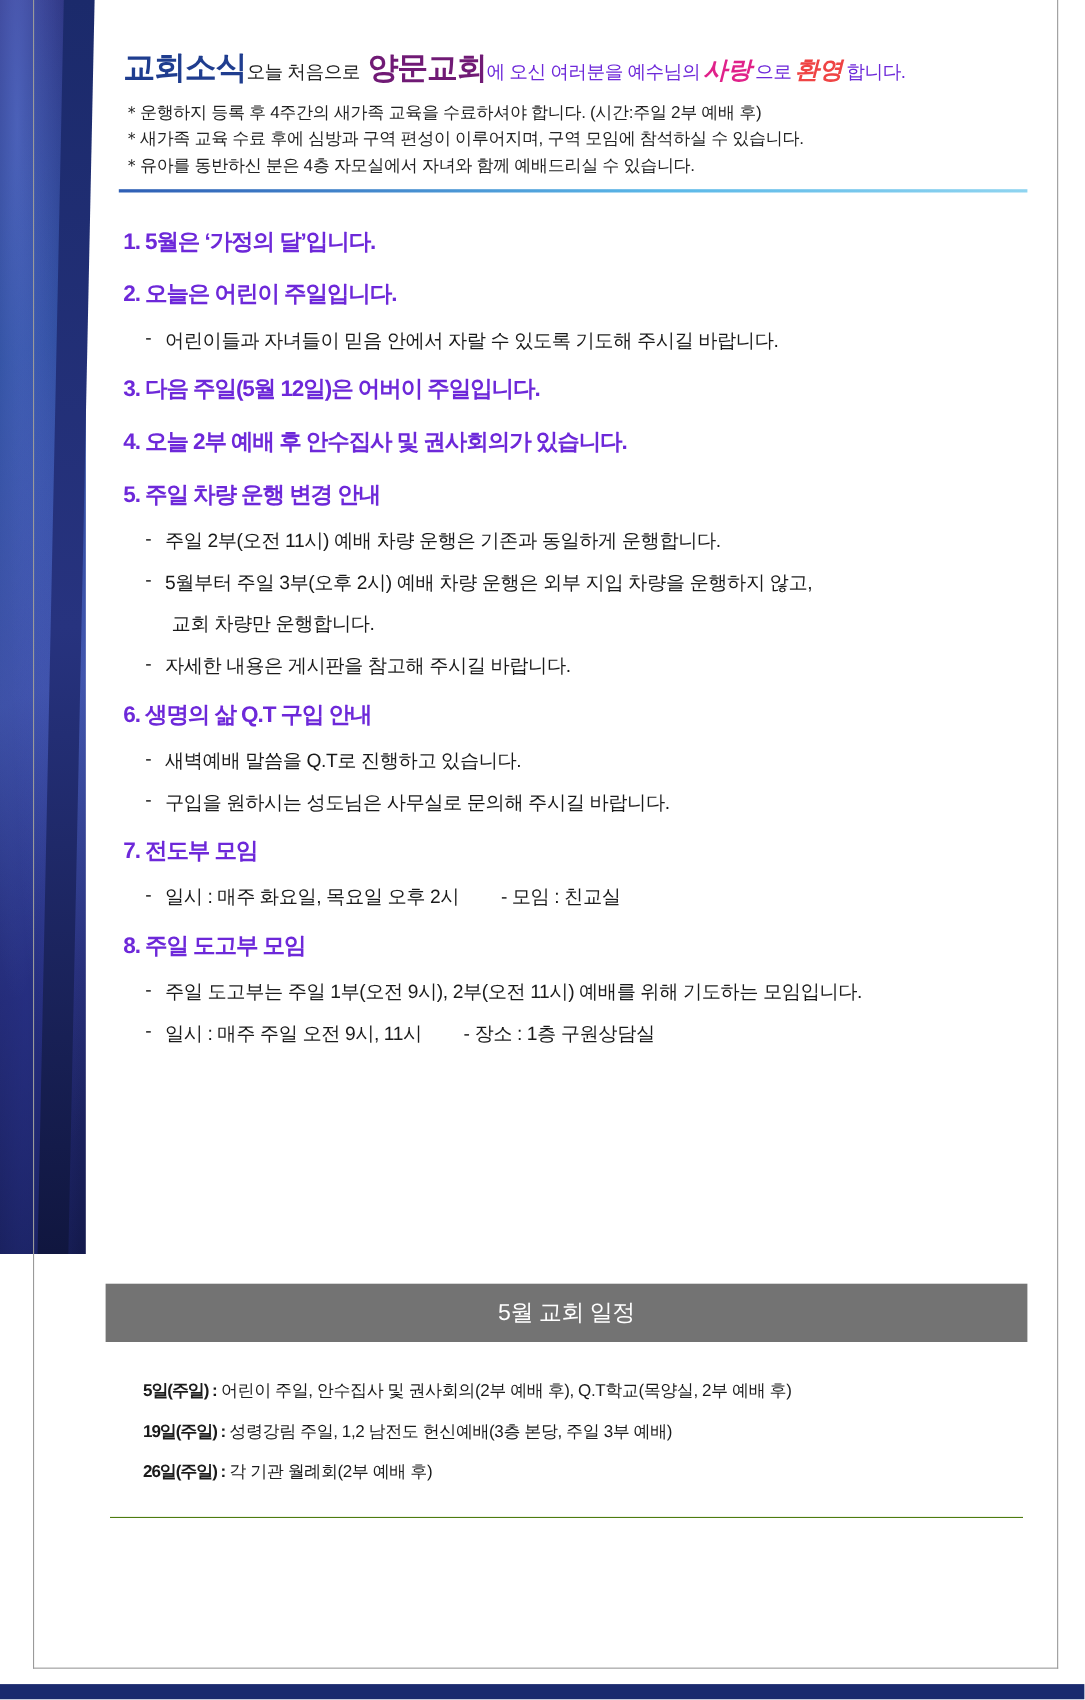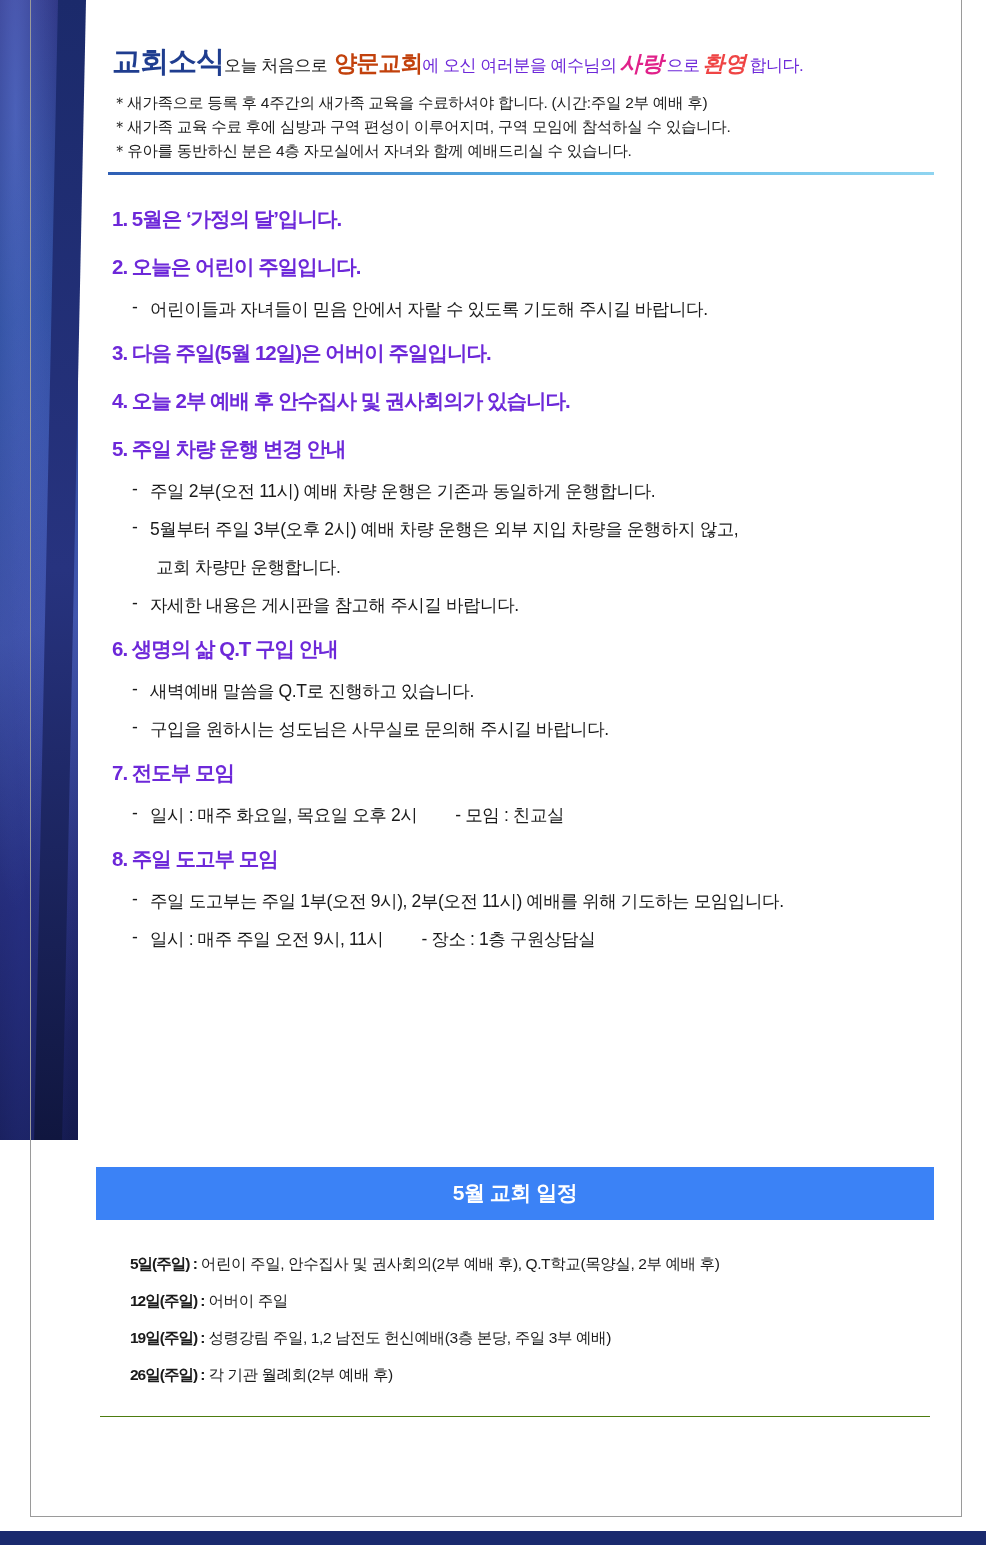--- a/index.html
+++ b/index.html
@@ -81,23 +81,23 @@
     font-weight: bold;
     color: #1f3d8f;
     letter-spacing: -1px;
   }
   .h-plain {
     font-size: 17px;
     color: #222;
     letter-spacing: -0.5px;
   }
   .h-church {
-    font-size: 23px;
-    font-weight: bold;
-    color: #c2410c;
+    font-size: 28px;
+    font-weight: bold;
+    color: #701a75;
     margin-left: 7px;
     letter-spacing: -1px;
   }
   .h-plain2 {
     font-size: 17px;
     color: #6d28d9;
     letter-spacing: -0.5px;
   }
   .h-love {
     font-size: 22px;
@@ -169,24 +169,24 @@
   .notice-sub .gap { display: inline-block; width: 38px; }
 
   
   .schedule {
     position: absolute;
     left: 96px;
     top: 1167px;
     width: 838px;
   }
   .schedule-title {
-    background: #3b82f6;
+    background: #737373;
     color: #ffffff;
     font-size: 21px;
-    font-weight: bold;
+    font-weight: normal;
     letter-spacing: -0.5px;
     text-align: center;
     padding: 12px 0 13px 0;
   }
   .schedule-rows {
     padding: 26px 0 22px 0;
     border-bottom: 1px solid #4d7c0f;
     margin: 0 4px;
   }
   .sched-row {
@@ -213,21 +213,21 @@
     <span class="h-news">교회소식</span>
     <span class="h-plain">오늘 처음으로</span>
     <span class="h-church">양문교회</span>
     <span class="h-plain2">에 오신 여러분을 예수님의</span>
     <span class="h-love">사랑</span>
     <span class="h-plain2">으로</span>
     <span class="h-welcome">환영</span>
     <span class="h-plain2">합니다.</span>
   </div>
   <div class="header-notes">
-    <div class="header-note">＊새가족으로 등록 후 4주간의 새가족 교육을 수료하셔야 합니다. (시간:주일 2부 예배 후)</div>
+    <div class="header-note">＊운행하지 등록 후 4주간의 새가족 교육을 수료하셔야 합니다. (시간:주일 2부 예배 후)</div>
     <div class="header-note">＊새가족 교육 수료 후에 심방과 구역 편성이 이루어지며, 구역 모임에 참석하실 수 있습니다.</div>
     <div class="header-note">＊유아를 동반하신 분은 4층 자모실에서 자녀와 함께 예배드리실 수 있습니다.</div>
   </div>
 </div>
 
 <div class="hr-blue"></div>
 
 <div class="notices">
 
   <div class="notice-item">
@@ -271,19 +271,18 @@
     <div class="notice-sub"><span class="dash">-</span><span>주일 도고부는 주일 1부(오전 9시), 2부(오전 11시) 예배를 위해 기도하는 모임입니다.</span></div>
     <div class="notice-sub"><span class="dash">-</span><span>일시 : 매주 주일 오전 9시, 11시</span><span class="gap"></span><span>- 장소 : 1층 구원상담실</span></div>
   </div>
 
 </div>
 
 <div class="schedule">
   <div class="schedule-title">5월 교회 일정</div>
   <div class="schedule-rows">
     <div class="sched-row"><span class="sched-date">5일(주일) :</span> <span>어린이 주일, 안수집사 및 권사회의(2부 예배 후), Q.T학교(목양실, 2부 예배 후)</span></div>
-    <div class="sched-row"><span class="sched-date">12일(주일) :</span> <span>어버이 주일</span></div>
     <div class="sched-row"><span class="sched-date">19일(주일) :</span> <span>성령강림 주일, 1,2 남전도 헌신예배(3층 본당, 주일 3부 예배)</span></div>
     <div class="sched-row"><span class="sched-date">26일(주일) :</span> <span>각 기관 월례회(2부 예배 후)</span></div>
   </div>
 </div>
 
 <div class="bottom-strip"></div>
 
 </body></html>

